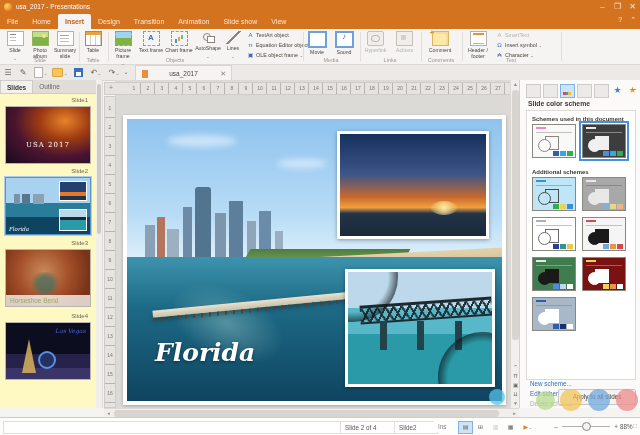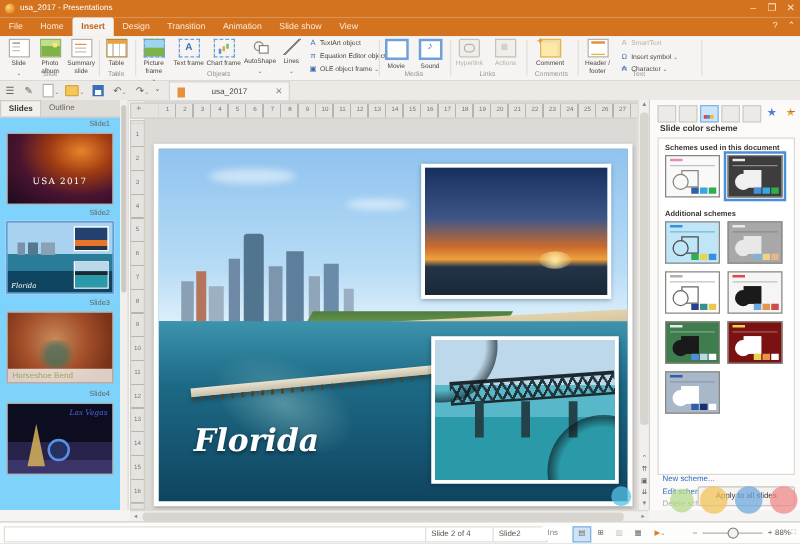--- a/index.html
+++ b/index.html
@@ -84,21 +84,21 @@
   .mini-doc{display:inline-block;width:7px;height:9px;background:#fff;border:1px solid #b5b1aa;vertical-align:middle;}
   .mini-folder{display:inline-block;width:9px;height:7px;background:#f5c65a;border:1px solid #d9a53a;vertical-align:middle;border-radius:1px;}
   .mini-save{display:inline-block;width:9px;height:9px;background:#3d6fb4;vertical-align:middle;position:relative;}
   .mini-save::before{content:"";position:absolute;left:2px;bottom:1px;width:5px;height:4px;background:#fff;}
   #doctab{position:absolute;left:135px;top:0;width:95px;height:15px;background:#f6f4f2;border:1px solid #d8d4cf;border-bottom:none;
           text-align:center;line-height:15px;font-size:6.5px;color:#4a463f;}
   #doctab .tab-ic{position:absolute;left:6px;top:4px;width:6px;height:8px;background:#e8913d;}
   #doctab .tab-x{position:absolute;right:5px;top:0;color:#8a867f;font-size:7px;}
 
   
-  #leftpanel{position:absolute;left:0;top:80px;width:96px;height:328px;background:#7dd3fc;border-right:1px solid #d5d2ce;}
+  #leftpanel{position:absolute;left:0;top:80px;width:96px;height:328px;background:#fef9c3;border-right:1px solid #d5d2ce;}
   #lp-tabs{position:absolute;left:0;top:0;width:96px;height:13px;background:#e0ddd9;border-bottom:1px solid #cfccc7;}
   .lptab{float:left;height:12px;line-height:13px;padding:0 6px;font-size:6.5px;color:#6a665f;}
   .lptab.active{background:#f2f0ed;border:1px solid #cfccc7;border-bottom:none;font-weight:bold;color:#3a3731;}
   .sl-label{position:absolute;right:8px;font-size:6px;color:#6a665f;}
   .thumb{position:absolute;left:5px;width:84px;height:56px;border:1px solid #b8b5b0;background:#222;overflow:hidden;}
   .thumb.sel{border:1px solid #5b93cf;box-shadow:0 0 0 1px #aecbe8;}
   
   .art1{background:radial-gradient(ellipse at 70% 25%,#e8832a 0%,#a03c12 30%,#4a1430 60%,#1a0a1d 100%);}
   .art1 .cap{position:absolute;left:0;right:0;top:60%;text-align:center;color:#fff;
              font-family:"DejaVu Serif",serif;font-size:7px;letter-spacing:1px;}

